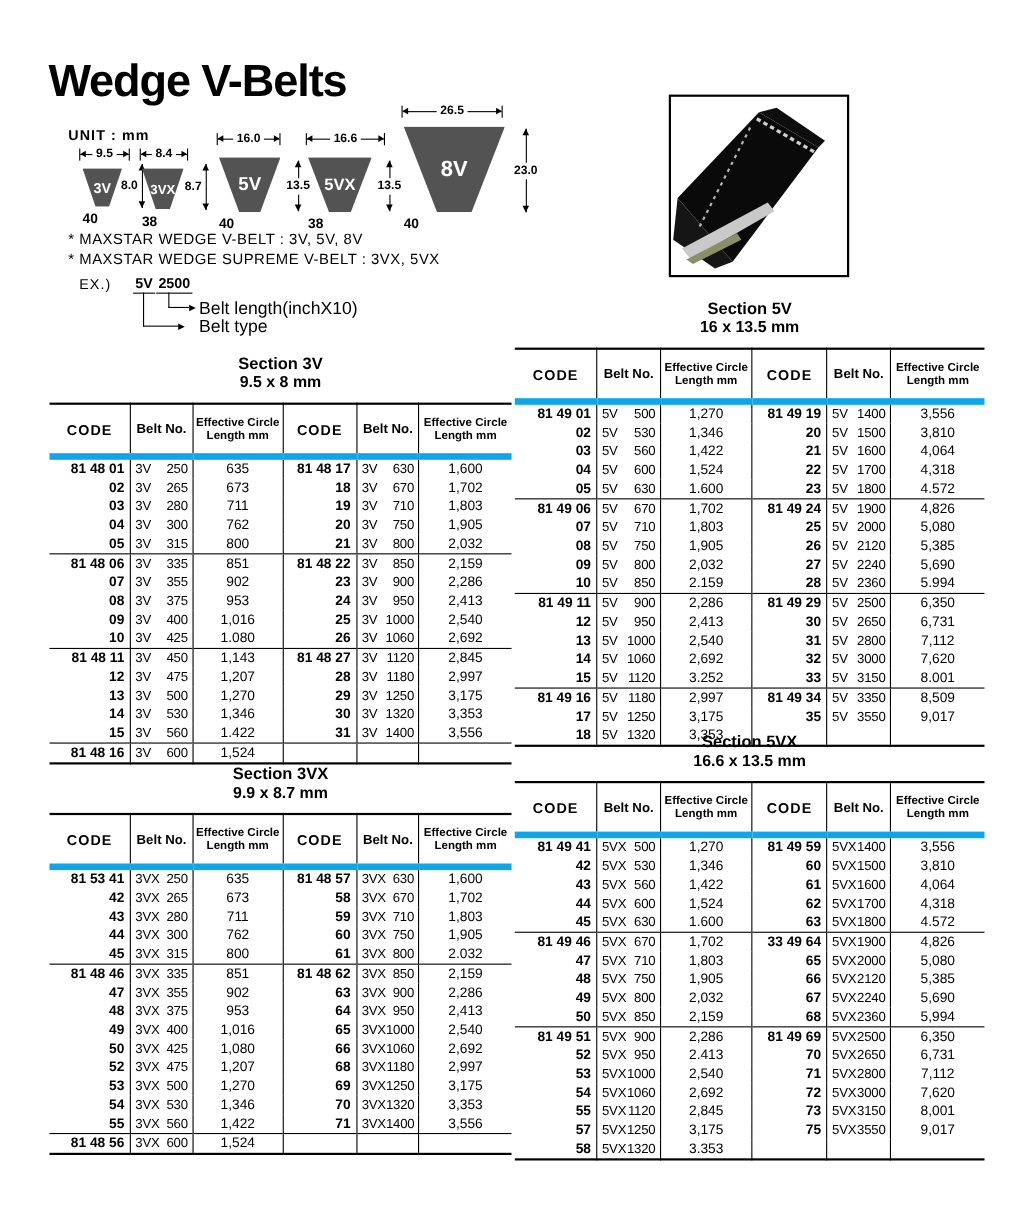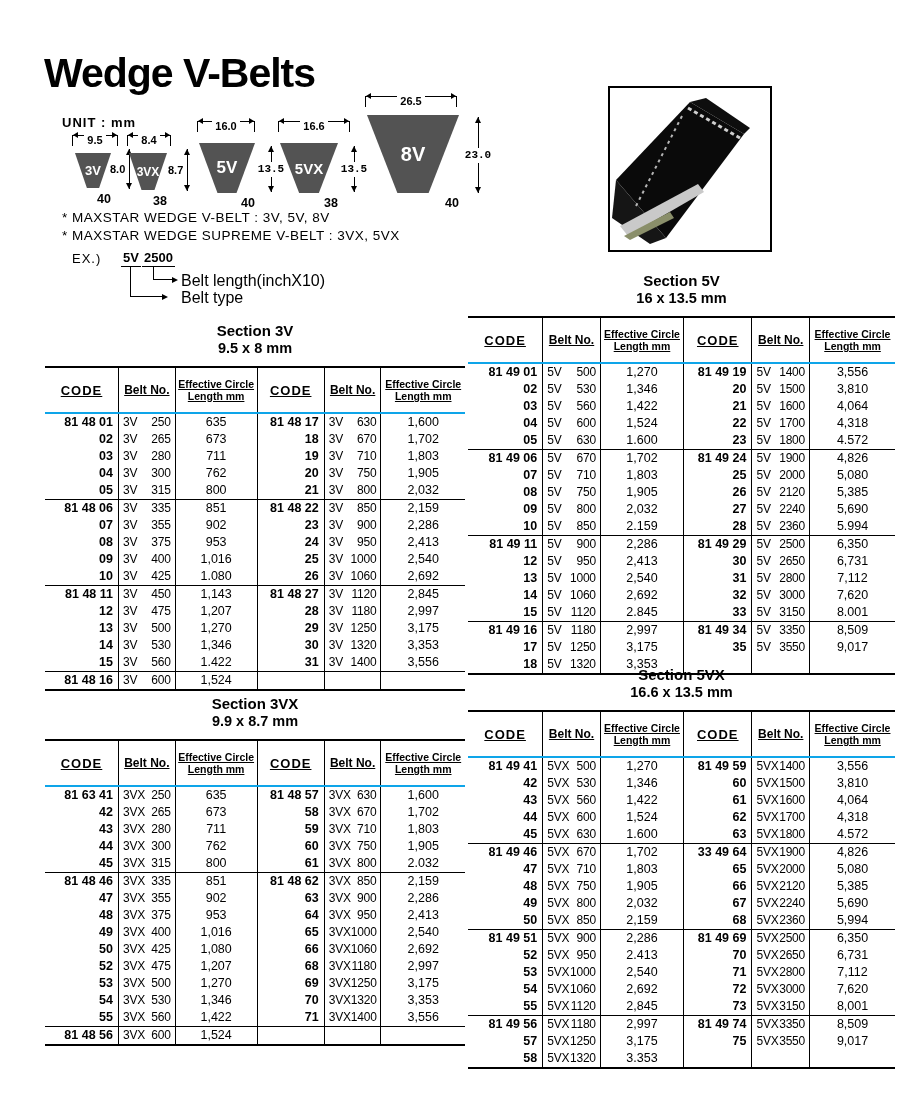--- a/index.html
+++ b/index.html
@@ -10,54 +10,54 @@
   }
   .abs{position:absolute;}
   
   .page-title{left:44px;top:50px;font-size:41px;font-weight:800;letter-spacing:-1px;}
   .unit-label{left:62px;top:115px;font-size:13px;font-weight:bold;letter-spacing:1px;}
   .note{left:62px;font-size:13.5px;letter-spacing:.5px;}
   
   .profile{position:absolute;}
   .bshape{position:absolute;background:#535353;display:flex;align-items:center;justify-content:center;
           color:#fff;font-weight:800;clip-path:polygon(0 0,100% 0,67% 100%,33% 100%);}
-  .wdim{position:absolute;display:flex;align-items:flex-start;height:11px;}
+  .wdim{position:absolute;display:flex;align-items:center;height:11px;}
   .wbar{width:1px;height:11px;background:#000;}
   .wline{flex:1;height:1px;background:#000;position:relative;}
   .wline.al::before{content:"";position:absolute;left:0;top:-3px;border-top:3px solid transparent;
       border-bottom:3px solid transparent;border-right:5px solid #000;}
   .wline.ar::after{content:"";position:absolute;right:0;top:-3px;border-top:3px solid transparent;
       border-bottom:3px solid transparent;border-left:5px solid #000;}
   .wtxt{font-size:11px;font-weight:bold;padding:0 3px;line-height:1;}
   .vdim-side{position:absolute;display:flex;align-items:center;}
   .vdim-side .vtxt{font-size:11px;font-weight:bold;margin-right:4px;}
   .varrow{width:1px;background:#000;position:relative;}
   .ah{position:absolute;left:-3px;width:0;height:0;border-left:3px solid transparent;border-right:3px solid transparent;}
   .ah.up{top:0;border-bottom:6px solid #000;}
   .ah.dn{bottom:0;border-top:6px solid #000;}
-  .vdim-mid{position:absolute;display:flex;flex-direction:column;align-items:center;font-family:Liberation Mono, monospace;}
+  .vdim-mid{position:absolute;display:flex;flex-direction:column;align-items:center;}
   .vdim-mid .vtxt{font-size:11px;font-weight:bold;padding:2px 0;line-height:1;}
   .vseg{width:1px;background:#000;flex:1;position:relative;}
-  .angle{position:absolute;text-align:right;font-size:12.5px;font-weight:bold;}
+  .angle{position:absolute;text-align:left;font-size:12.5px;font-weight:bold;}
   
   .ex-prefix{left:72px;top:251px;font-size:13px;letter-spacing:1px;}
   .ex-code{font-size:13px;font-weight:bold;border-bottom:1px solid #000;padding:0 2px 1px 2px;}
   .ex-conn{position:absolute;border-left:1px solid #000;border-bottom:1px solid #000;}
   .ex-conn .arr{position:absolute;right:-6px;bottom:-3.5px;width:0;height:0;
       border-top:3px solid transparent;border-bottom:3px solid transparent;border-left:6px solid #000;}
   .ex-label{font-size:16px;}
   
   .photo-frame{left:608px;top:86px;width:160px;height:162px;border:2px solid #000;background:#fff;}
   
   .tblsec{position:absolute;}
   .sec-title{font-size:15px;font-weight:bold;text-align:center;line-height:18px;}
   .sec-sub{font-size:14.5px;font-weight:bold;text-align:center;line-height:17px;margin-bottom:9px;}
   table{border-collapse:collapse;width:100%;table-layout:fixed;
         border-top:2px solid #000;border-bottom:2px solid #000;}
-  th{height:44px;border-bottom:2px solid #0ea5e9;font-weight:bold;vertical-align:middle;padding:0;text-decoration:underline;}
+  th{height:44px;border-bottom:6px solid #0ea5e9;font-weight:bold;vertical-align:middle;padding:0;}
   th,td{border-left:1px solid #000;}
   th:first-child,td:first-child{border-left:none;}
   .h-code{font-size:13px;letter-spacing:1px;}
   .h-belt{font-size:12px;}
   .h-len{font-size:10.5px;line-height:12px;}
   .h-len span{display:block;}
   td{height:17px;padding:0;font-size:12.5px;line-height:17px;white-space:nowrap;overflow:hidden;}
   td.code{font-weight:bold;text-align:right;padding-right:5px;}
   td.len{text-align:center;}
   td.belt .bw{display:flex;justify-content:space-between;padding:0 4px;font-size:12px;letter-spacing:-.2px;}
@@ -806,21 +806,21 @@
           <td class="len">7,620</td>
         </tr>
         <tr>
           <td class="code">15</td>
           <td class="belt">
             <div class="bw">
               <span>5V</span>
               <span>1120</span>
             </div>
           </td>
-          <td class="len">2.845</td>
+          <td class="len">3.252</td>
           <td class="code">33</td>
           <td class="belt">
             <div class="bw">
               <span>5V</span>
               <span>3150</span>
             </div>
           </td>
           <td class="len">8.001</td>
         </tr>
         <tr class="grp">
@@ -899,21 +899,21 @@
       <th class="h-code">CODE</th>
       <th class="h-belt">Belt No.</th>
       <th class="h-len">
             <span>Effective Circle</span>
             <span>Length mm</span>
           </th>
     </tr>
       </thead>
     <tbody>
         <tr class="grp">
-          <td class="code">81 63 41</td>
+          <td class="code">81 53 41</td>
           <td class="belt">
             <div class="bw">
               <span>3VX</span>
               <span>250</span>
             </div>
           </td>
           <td class="len">635</td>
           <td class="code">81 48 57</td>
           <td class="belt">
             <div class="bw">
@@ -1466,38 +1466,20 @@
           <td class="len">2,845</td>
           <td class="code">73</td>
           <td class="belt">
             <div class="bw">
               <span>5VX</span>
               <span>3150</span>
             </div>
           </td>
           <td class="len">8,001</td>
         </tr>
-        <tr class="grp">
-          <td class="code">81 49 56</td>
-          <td class="belt">
-            <div class="bw">
-              <span>5VX</span>
-              <span>1180</span>
-            </div>
-          </td>
-          <td class="len">2,997</td>
-          <td class="code">81 49 74</td>
-          <td class="belt">
-            <div class="bw">
-              <span>5VX</span>
-              <span>3350</span>
-            </div>
-          </td>
-          <td class="len">8,509</td>
-        </tr>
         <tr>
           <td class="code">57</td>
           <td class="belt">
             <div class="bw">
               <span>5VX</span>
               <span>1250</span>
             </div>
           </td>
           <td class="len">3,175</td>
           <td class="code">75</td>

